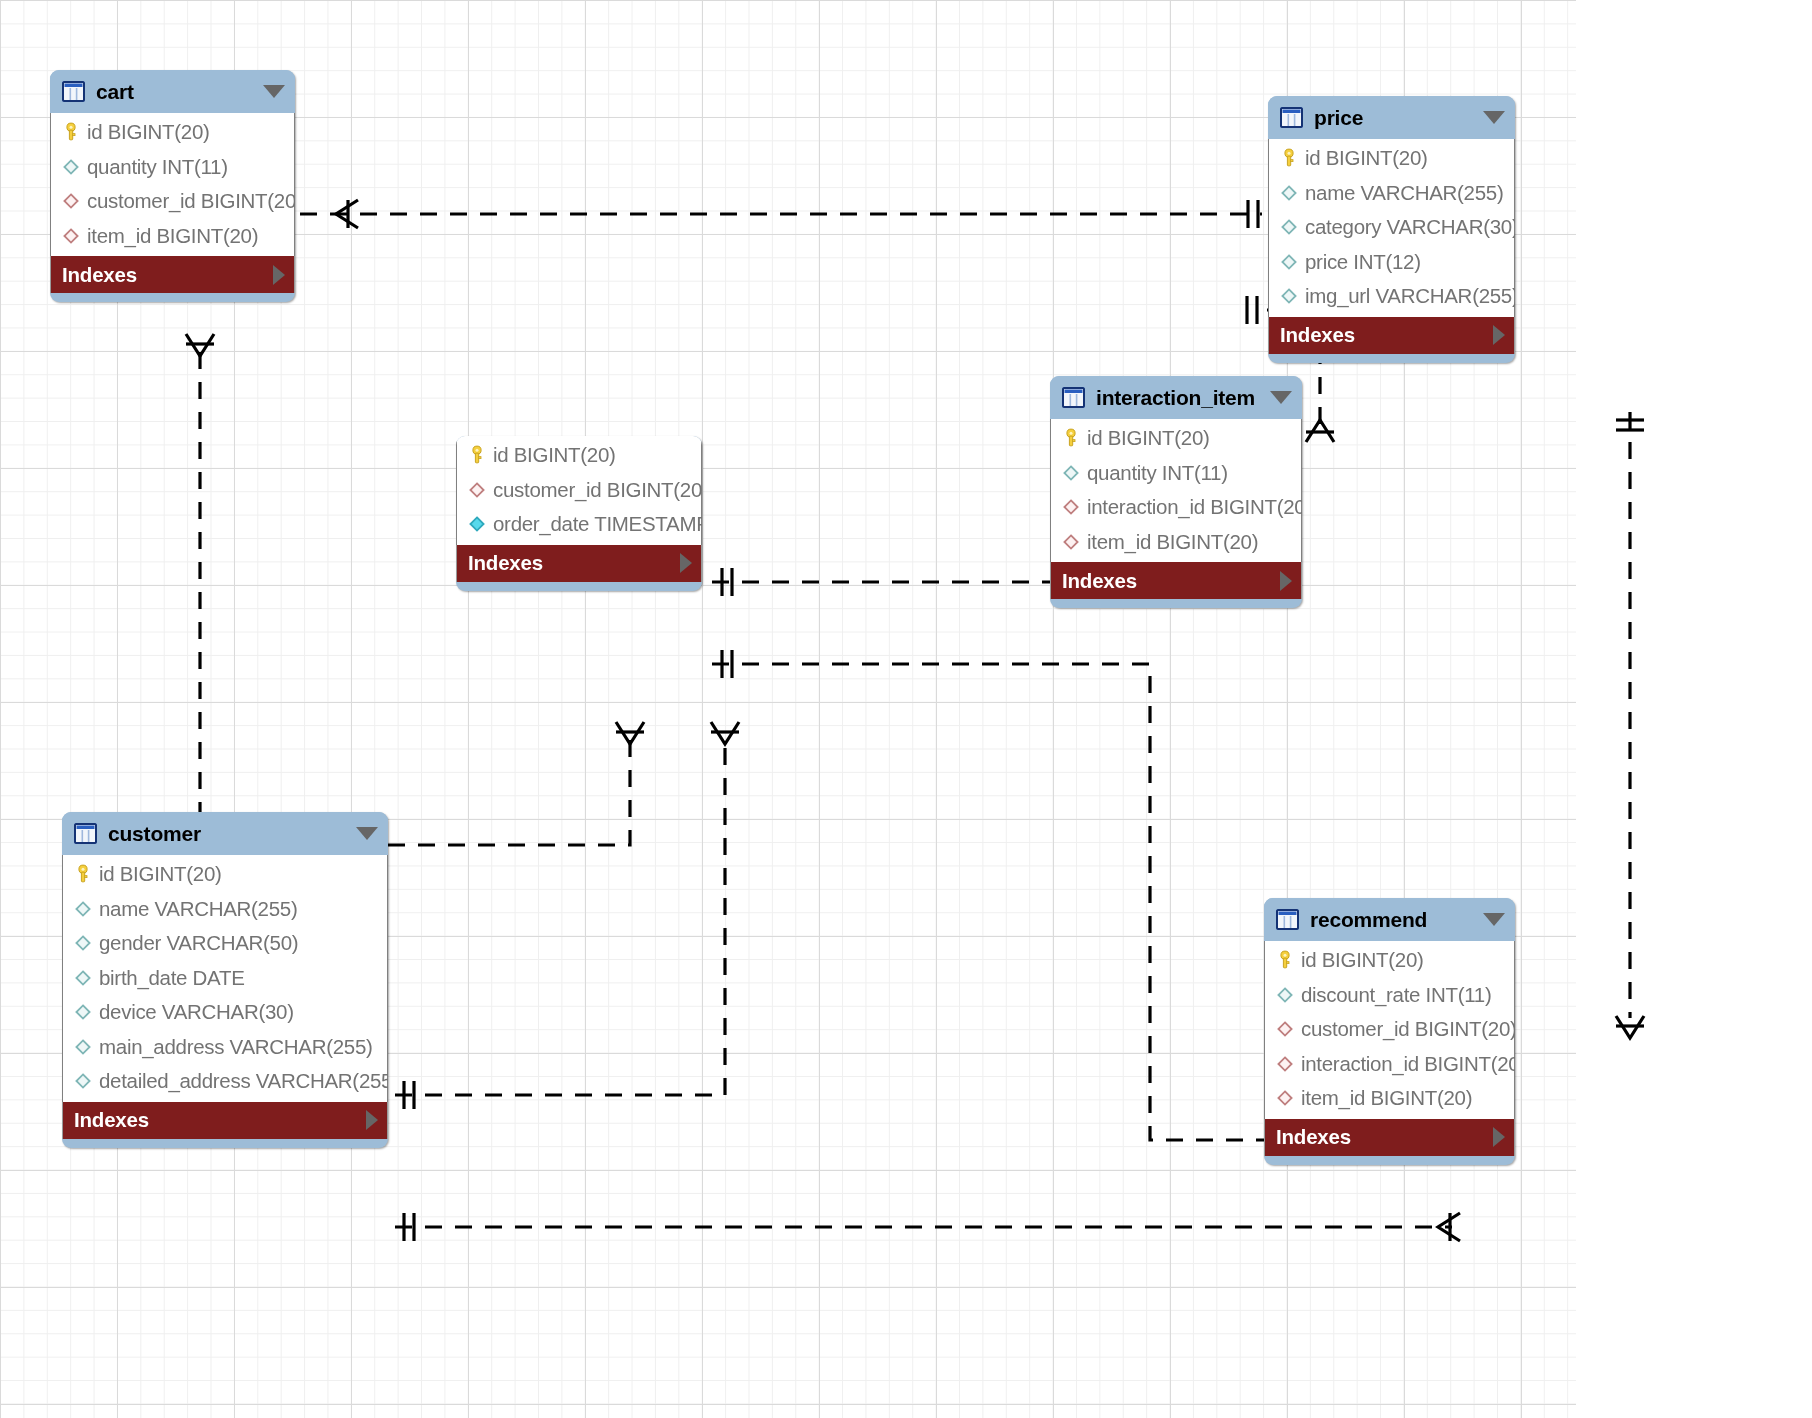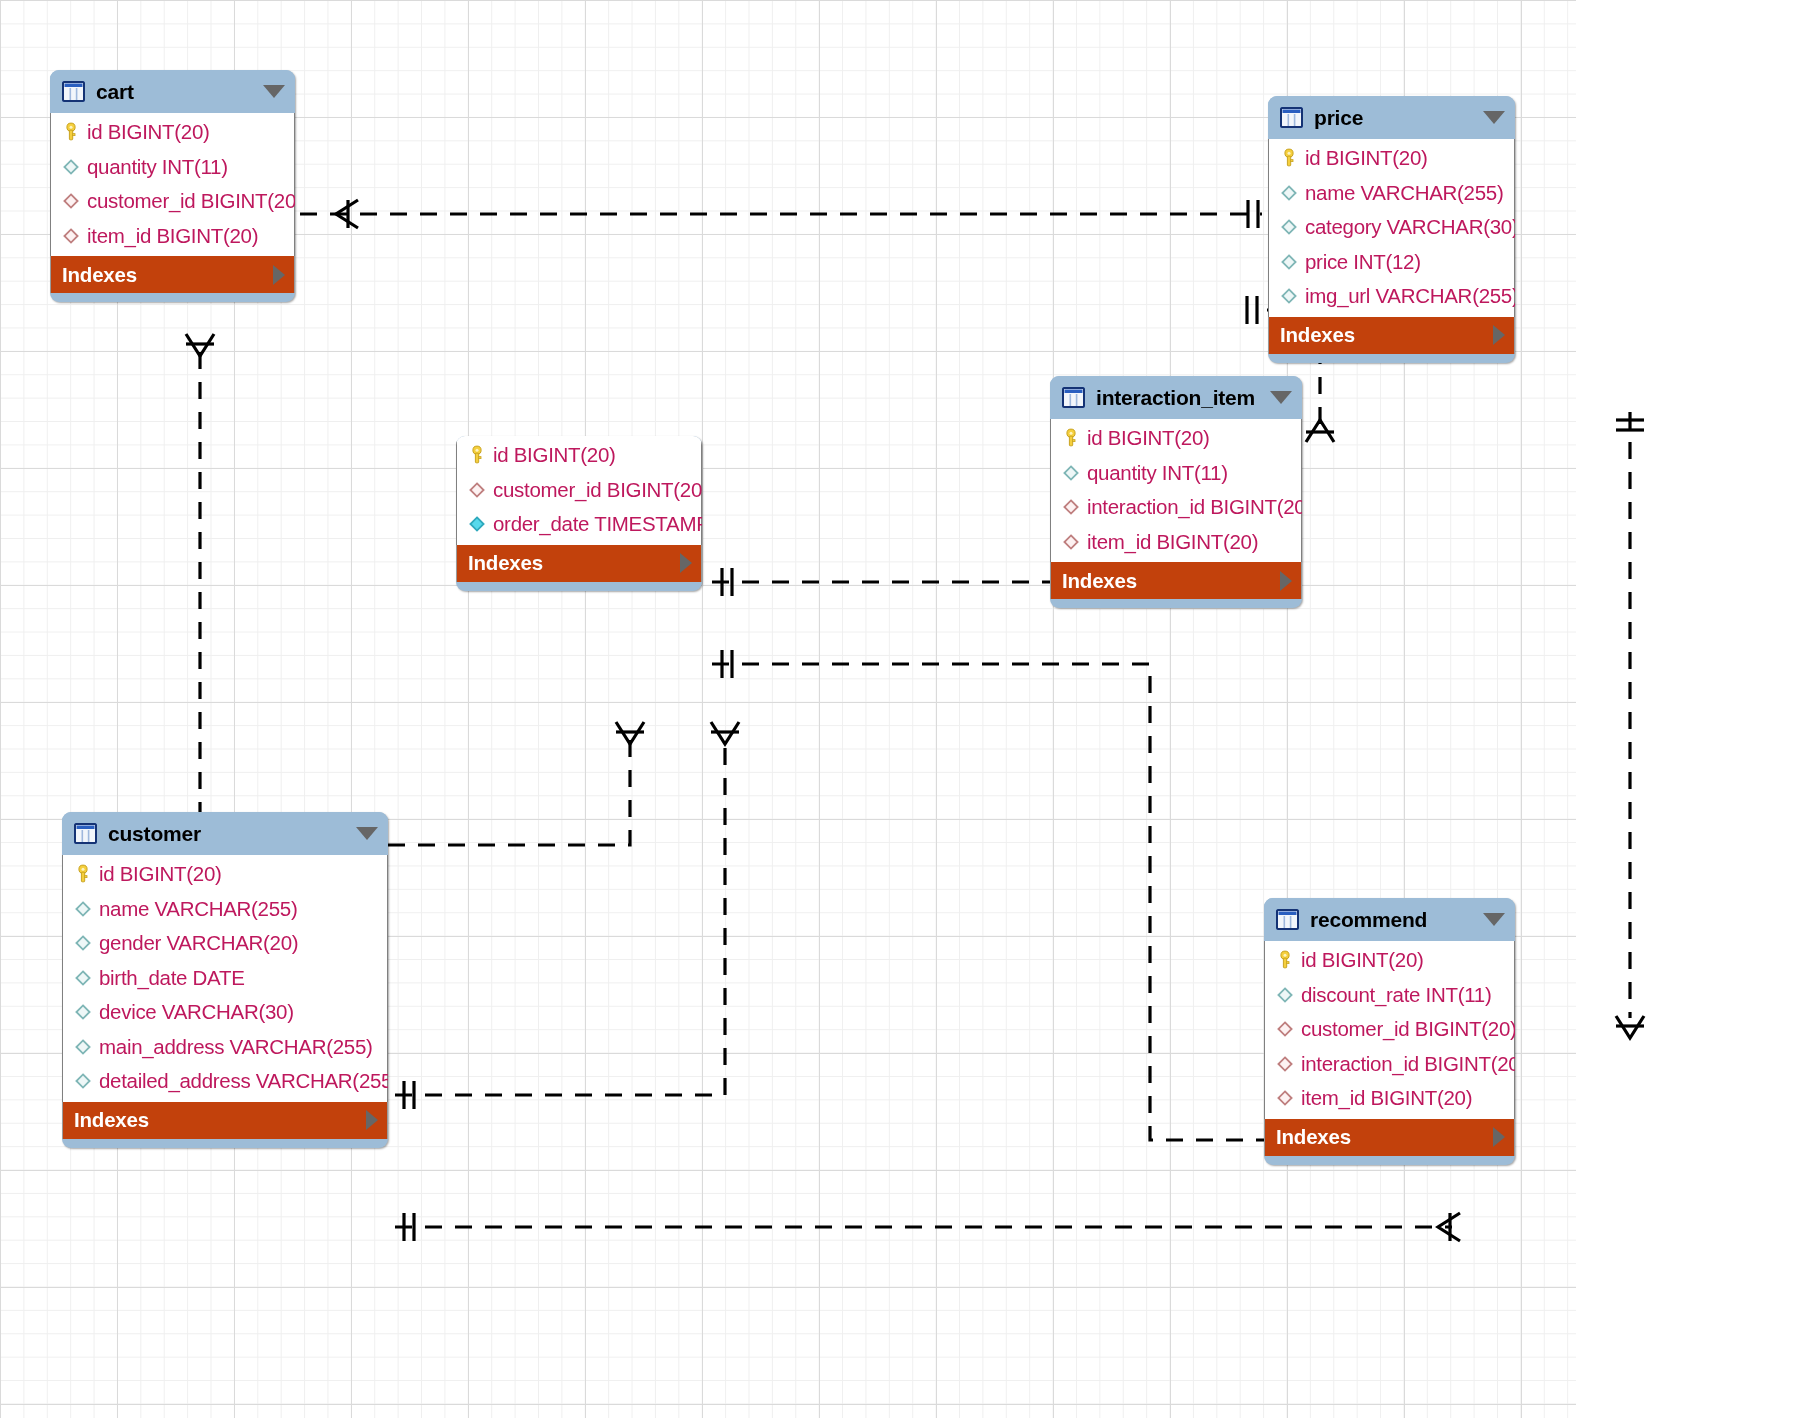--- a/index.html
+++ b/index.html
@@ -95,27 +95,27 @@
 
   .col-icon {
     width: 20px; height: 20px;
     flex: 0 0 auto;
     margin-right: 6px;
     position: relative;
   }
 
   .col-label {
     font-size: 20.5px;
-    color: #be185d;
+    color: #737373;
     letter-spacing: -0.3px;
   }
 
   .idx-bar {
     height: 37px;
-    background: #c2410c;
+    background: #7f1d1d;
     display: flex;
     align-items: center;
     padding: 0 9px 0 11px;
     box-sizing: border-box;
     border-left: 1px solid #9a9a9a;
     border-right: 1px solid #9a9a9a;
   }
 
   .idx-label {
     font-size: 20.5px;
@@ -436,21 +436,21 @@
         <div class="col-row">
           <span class="col-icon"><svg width="20" height="20" viewBox="0 0 20 20">
               <path d="M 10 3.4 L 16.6 10 L 10 16.6 L 3.4 10 Z" fill="#eef7f7" stroke="#7fb6b6" stroke-width="1.8"></path>
             </svg></span>
           <span class="col-label">name VARCHAR(255)</span>
         </div>
         <div class="col-row">
           <span class="col-icon"><svg width="20" height="20" viewBox="0 0 20 20">
               <path d="M 10 3.4 L 16.6 10 L 10 16.6 L 3.4 10 Z" fill="#eef7f7" stroke="#7fb6b6" stroke-width="1.8"></path>
             </svg></span>
-          <span class="col-label">gender VARCHAR(20)</span>
+          <span class="col-label">gender VARCHAR(50)</span>
         </div>
         <div class="col-row">
           <span class="col-icon"><svg width="20" height="20" viewBox="0 0 20 20">
               <path d="M 10 3.4 L 16.6 10 L 10 16.6 L 3.4 10 Z" fill="#eef7f7" stroke="#7fb6b6" stroke-width="1.8"></path>
             </svg></span>
           <span class="col-label">birth_date DATE</span>
         </div>
         <div class="col-row">
           <span class="col-icon"><svg width="20" height="20" viewBox="0 0 20 20">
               <path d="M 10 3.4 L 16.6 10 L 10 16.6 L 3.4 10 Z" fill="#eef7f7" stroke="#7fb6b6" stroke-width="1.8"></path>

